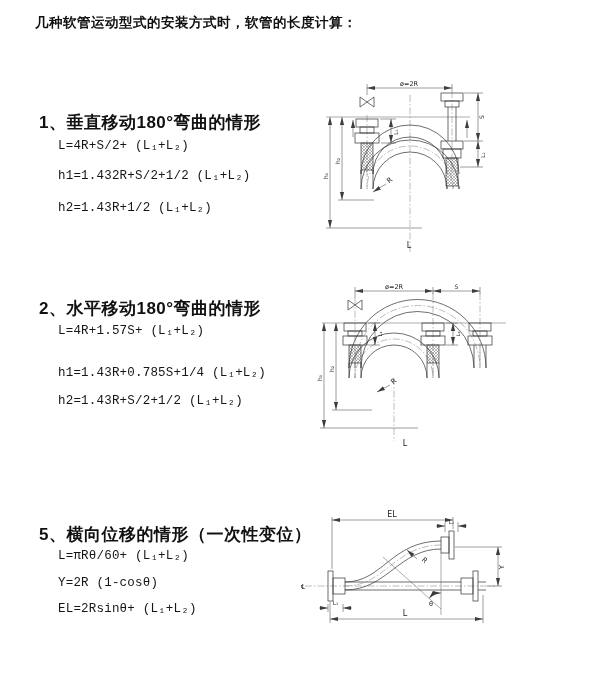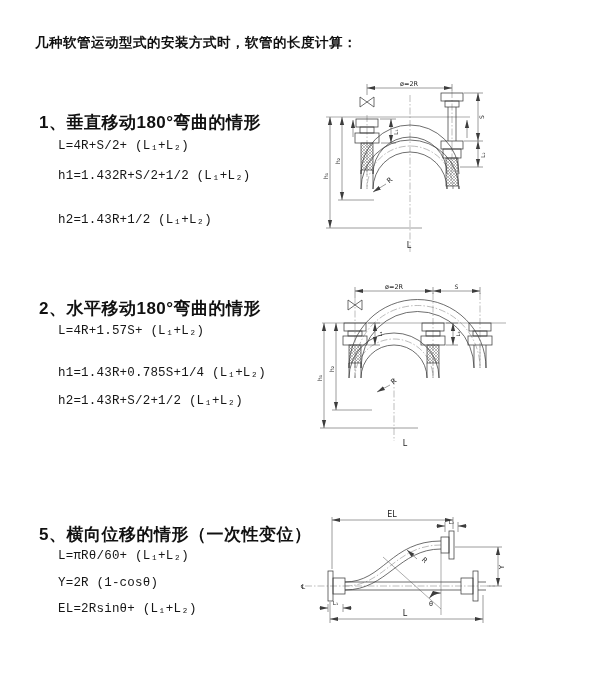--- a/index.html
+++ b/index.html
@@ -2,33 +2,33 @@
 <html><head>
 <meta charset="utf-8">
 <style>
   html,body{margin:0;padding:0;}
   body{
     width:600px;height:675px;position:relative;background:#ffffff;
     font-family:"Liberation Sans","DejaVu Sans",sans-serif;color:#1a1a1a;
     overflow:hidden;
   }
   .doc-title{
-    position:absolute;left:35px;top:34px;
+    position:absolute;left:35px;top:14px;
     font-size:13.5px;font-weight:700;letter-spacing:0.5px;color:#111;
   }
   .sec-heading{
     position:absolute;left:39px;
     font-size:17px;font-weight:700;letter-spacing:0.5px;color:#111;
   }
   .formula{
     position:absolute;left:58px;
     font-size:12.5px;font-weight:400;color:#161616;letter-spacing:0.2px;font-family:Liberation Mono, monospace;
   }
   #h1-1{top:111px}
-  #f1-1{top:139px}#f1-2{top:169px}#f1-3{top:213px}
+  #f1-1{top:139px}#f1-2{top:169px}#f1-3{top:201px}
   #h2-1{top:297px}
   #f2-1{top:324px}#f2-2{top:366px}#f2-3{top:394px}
   #h3-1{top:523px}
   #f3-1{top:549px}#f3-2{top:576px}#f3-3{top:602px}
   .dwg{position:absolute;}
   #dwg1{left:310px;top:75px;}
   #dwg2{left:310px;top:278px;}
   #dwg3{left:295px;top:505px;}
   svg{display:block;}
   svg text{fill:#222;font-family:"DejaVu Sans","Liberation Sans",sans-serif;stroke:none;}

